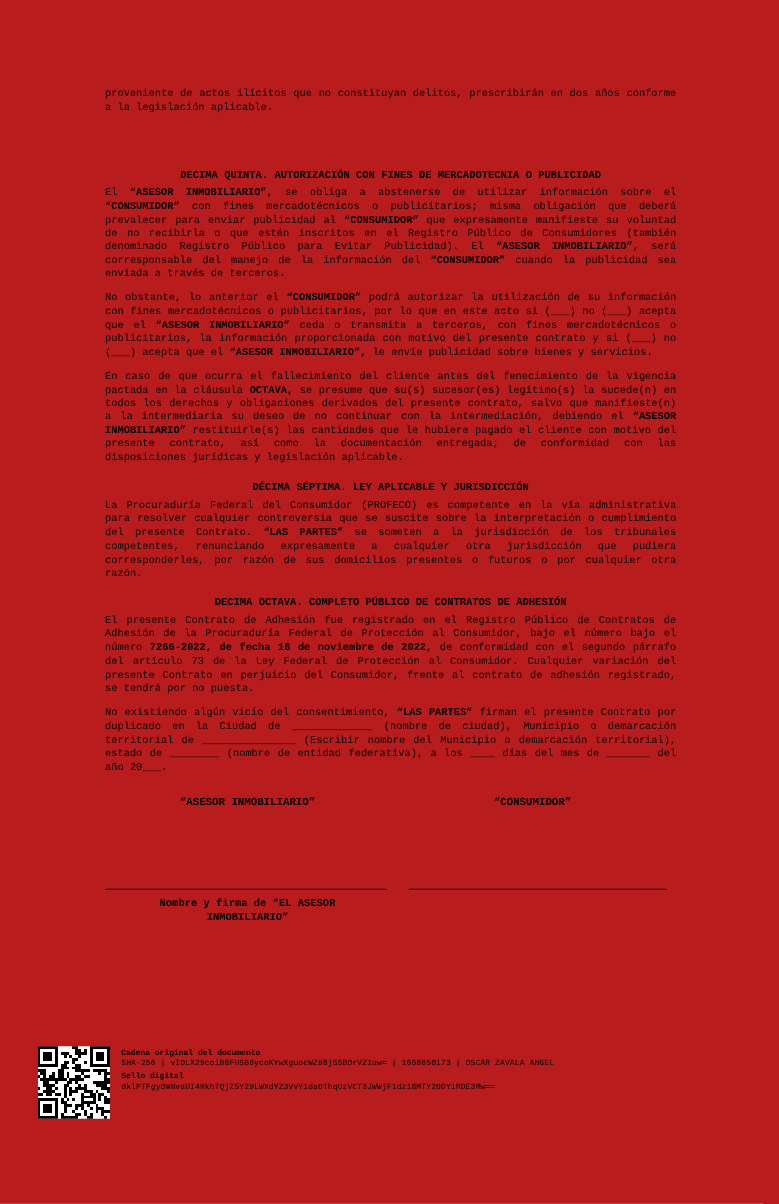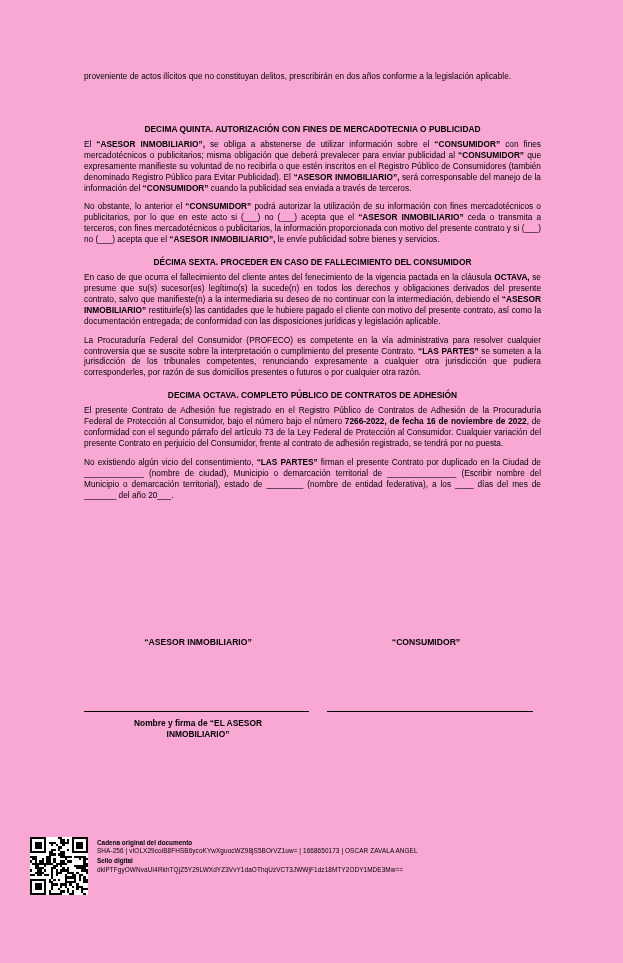--- a/index.html
+++ b/index.html
@@ -4,21 +4,21 @@
 <style>
   html,body{margin:0;padding:0;}
   body{
     width:623px;height:963px;
     background:#ffffff;
     font-family:"Liberation Sans","DejaVu Sans",sans-serif;
     color:#000;
     position:relative;
     overflow:hidden;
   }
-  .page{position:absolute;inset:0;background:#f9a8d4;}
+  .page{position:absolute;inset:0;background:#b91c1c;font-family:Liberation Mono, monospace;}
   .content{
     position:absolute;left:84px;top:71px;width:457px;
   }
   .para{
     font-size:8.3px;line-height:10.9px;
     text-align:justify;
     margin:0 0 8px 0;
   }
   .para b{font-weight:bold;}
   .clause-heading{
@@ -56,22 +56,22 @@
 </head>
 <body>
 
 <div class="page">
 
   <div class="content">
       <p class="para"><span>proveniente de actos ilícitos que no constituyan delitos, prescribirán en dos años conforme a la legislación aplicable.</span></p>
       <div class="clause-heading big-gap">DECIMA QUINTA. AUTORIZACIÓN CON FINES DE MERCADOTECNIA O PUBLICIDAD</div>
       <p class="para"><span>El </span><b>“ASESOR INMOBILIARIO”,</b><span> se obliga a abstenerse de utilizar información sobre el </span><b>“CONSUMIDOR”</b><span> con fines mercadotécnicos o publicitarios; misma obligación que deberá prevalecer para enviar publicidad al </span><b>“CONSUMIDOR”</b><span> que expresamente manifieste su voluntad de no recibirla o que estén inscritos en el Registro Público de Consumidores (también denominado Registro Público para Evitar Publicidad). El </span><b>“ASESOR INMOBILIARIO”,</b><span> será corresponsable del manejo de la información del </span><b>“CONSUMIDOR”</b><span> cuando la publicidad sea enviada a través de terceros.</span></p>
       <p class="para"><span>No obstante, lo anterior el </span><b>“CONSUMIDOR”</b><span> podrá autorizar la utilización de su información con fines mercadotécnicos o publicitarios, por lo que en este acto si (___) no (___) acepta que el </span><b>“ASESOR INMOBILIARIO”</b><span> ceda o transmita a terceros, con fines mercadotécnicos o publicitarios, la información proporcionada con motivo del presente contrato y si (___) no (___) acepta que el </span><b>“ASESOR INMOBILIARIO”,</b><span> le envíe publicidad sobre bienes y servicios.</span></p>
-      <div class="clause-heading">DÉCIMA SEXTA. PROCEDER EN CASO DE FALLECIMIENTO DEL CONSUMIDOR</div>
       <p class="para"><span>En caso de que ocurra el fallecimiento del cliente antes del fenecimiento de la vigencia pactada en la cláusula </span><b>OCTAVA,</b><span> se presume que su(s) sucesor(es) legítimo(s) la sucede(n) en todos los derechos y obligaciones derivados del presente contrato, salvo que manifieste(n) a la intermediaria su deseo de no continuar con la intermediación, debiendo el </span><b>“ASESOR INMOBILIARIO”</b><span> restituirle(s) las cantidades que le hubiere pagado el cliente con motivo del presente contrato, así como la documentación entregada; de conformidad con las disposiciones jurídicas y legislación aplicable.</span></p>
+      <div class="clause-heading">DÉCIMA SÉPTIMA. LEY APLICABLE Y JURISDICCIÓN</div>
       <p class="para"><span>La Procuraduría Federal del Consumidor (PROFECO) es competente en la vía administrativa para resolver cualquier controversia que se suscite sobre la interpretación o cumplimiento del presente Contrato. </span><b>“LAS PARTES”</b><span> se someten a la jurisdicción de los tribunales competentes, renunciando expresamente a cualquier otra jurisdicción que pudiera corresponderles, por razón de sus domicilios presentes o futuros o por cualquier otra razón.</span></p>
       <div class="clause-heading">DECIMA OCTAVA. COMPLETO PÚBLICO DE CONTRATOS DE ADHESIÓN</div>
       <p class="para"><span>El presente Contrato de Adhesión fue registrado en el Registro Público de Contratos de Adhesión de la Procuraduría Federal de Protección al Consumidor, bajo el número bajo el número </span><b>7266-2022, de fecha 16 de noviembre de 2022</b><span>, de conformidad con el segundo párrafo del artículo 73 de la Ley Federal de Protección al Consumidor. Cualquier variación del presente Contrato en perjuicio del Consumidor, frente al contrato de adhesión registrado, se tendrá por no puesta.</span></p>
       <p class="para"><span>No existiendo algún vicio del consentimiento, </span><b>“LAS PARTES”</b><span> firman el presente Contrato por duplicado en la Ciudad de _____________ (nombre de ciudad), Municipio o demarcación territorial de _______________ (Escribir nombre del Municipio o demarcación territorial), estado de ________ (nombre de entidad federativa), a los ____ días del mes de _______ del año 20___.</span></p>
     </div>
 
   <div class="signatures">
     <div class="sig-titles">
       <div class="sig-col sig-title">“ASESOR INMOBILIARIO”</div>
       <div class="sig-col sig-title">“CONSUMIDOR”</div>

